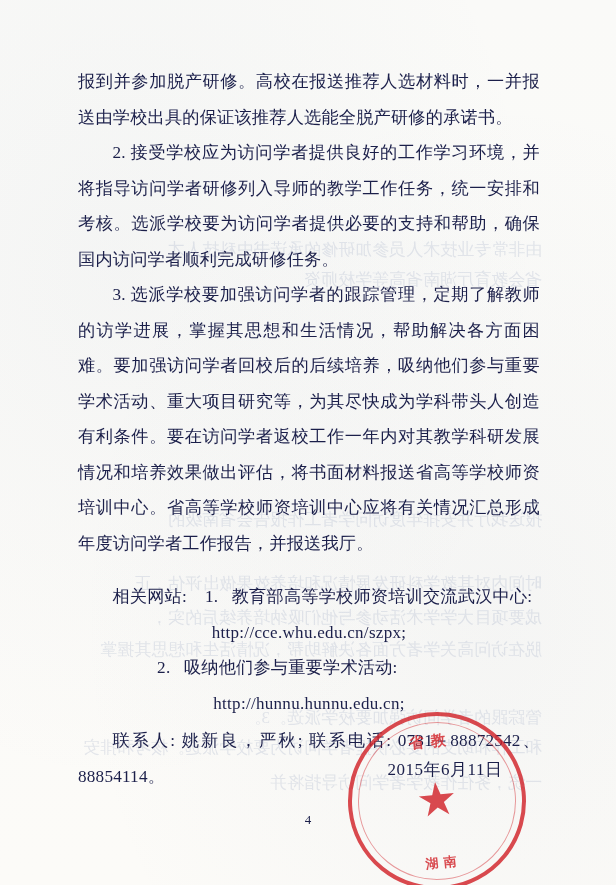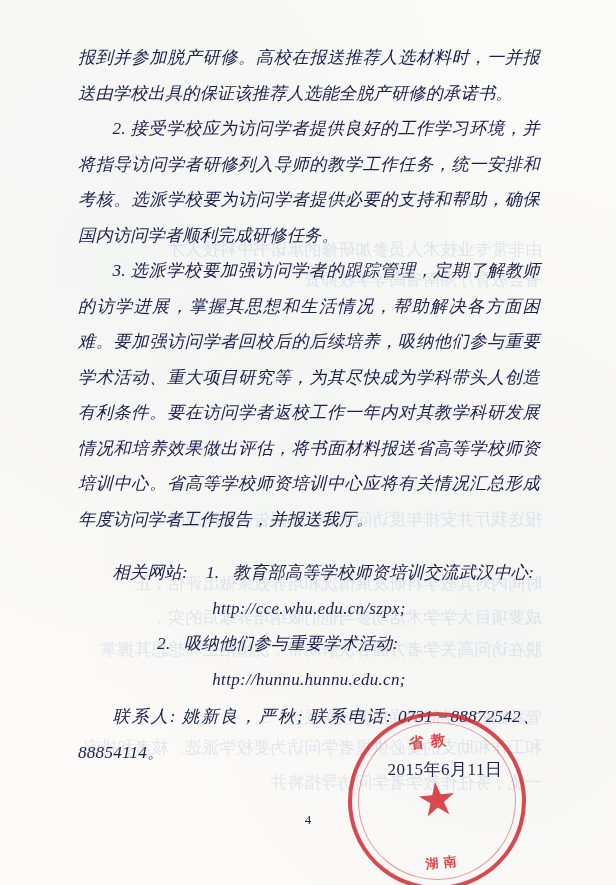--- a/index.html
+++ b/index.html
@@ -30,29 +30,28 @@
     background:
       radial-gradient(ellipse at 20% 30%, rgba(120,140,170,0.05), rgba(255,255,255,0) 60%),
       radial-gradient(ellipse at 80% 70%, rgba(120,140,170,0.05), rgba(255,255,255,0) 60%),
       linear-gradient(180deg, rgba(250,250,248,1), rgba(252,251,248,1));
     pointer-events: none;
   }
 
   .doc-body {
     position: absolute;
     left: 78px;
-    top: 40px;
+    top: 64px;
     width: 462px;
     color: #1b1f4a;
     font-size: 17.2px;
     line-height: 35.5px;
     letter-spacing: 0.2px;
     text-align: justify;
     text-justify: inter-ideograph;
-    font-style: italic;
   }
 
   .para {
     margin: 0 0 0 0;
     text-indent: 0;
   }
   .para.indent {
     text-indent: 2em;
   }
 

